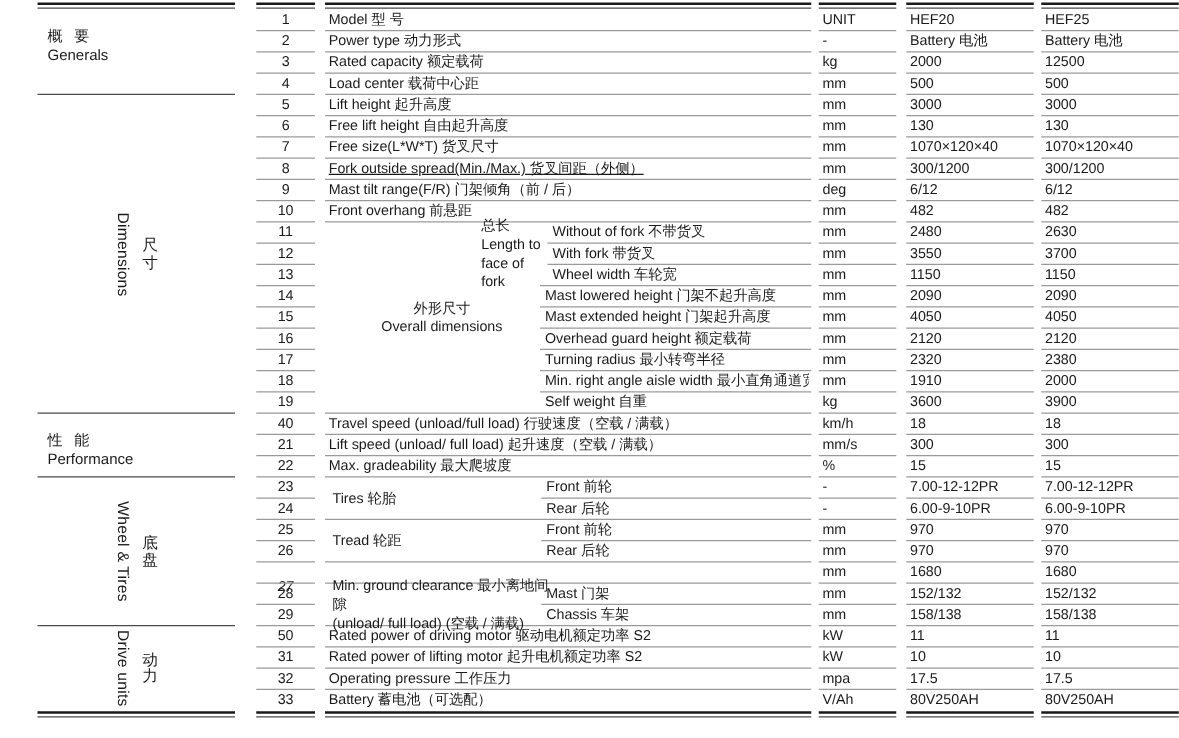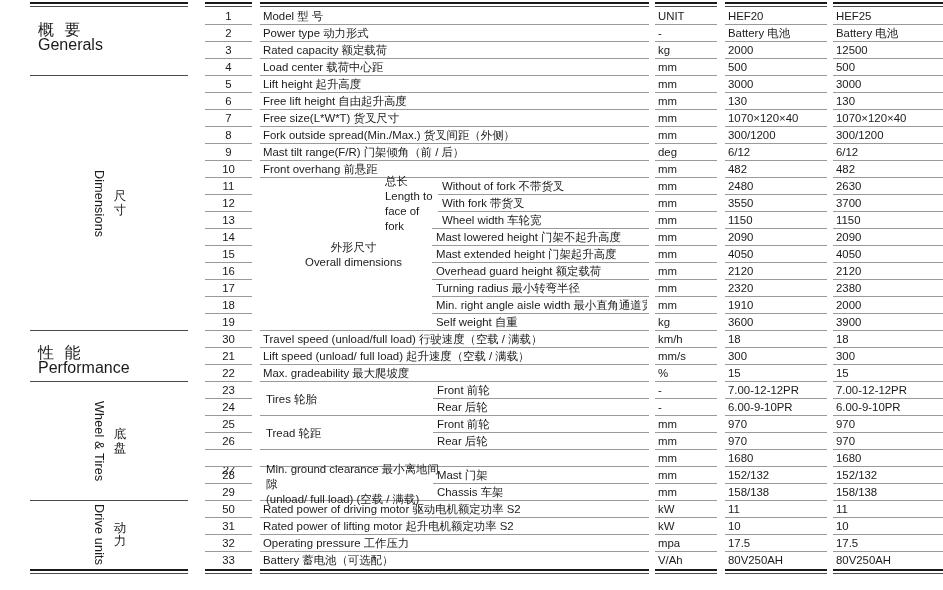--- a/index.html
+++ b/index.html
@@ -20,21 +20,21 @@
   .rule          { position: absolute; background: #9a9a9a; height: 1px; }
   .rule.thick    { background: #1a1a1a; height: 2px; }
   .rule.mid      { background: #4a4a4a; height: 1px; }
 
   
   #sidebar { position: absolute; left: 0; top: 0; width: 190px; height: 590px; }
 
   .side-group { position: absolute; left: 30px; width: 158px; }
 
   .side-flat {
-    font-size: 16px; line-height: 15px;
+    font-size: 12px; line-height: 15px;
     color: #1a1a1a; padding-left: 8px; padding-top: 14px;
   }
   .side-flat .cn { letter-spacing: 3px; }
 
   .side-rot {
     position: absolute; left: 0; top: 0;
     width: 158px; height: 100%;
     display: flex; align-items: center; justify-content: center;
   }
   .side-rot .en {
@@ -295,21 +295,21 @@
       </div>
       <div class="rule" style="left: 0px; top: 126px; width: 47px;"></div>
       <div class="rule" style="left: 450px; top: 126px; width: 62px;"></div>
       <div class="rule" style="left: 520px; top: 126px; width: 102px;"></div>
       <div class="rule" style="left: 628px; top: 126px; width: 110px;"></div>
       <div class="rule" style="left: 55px; top: 126px; width: 389px;"></div>
       <div class="row" style="top: 127px; height: 17px;">
         <div class="c-no" style="left: 0px; top: 0px; width: 47px;">
           <div class="cell">8</div>
         </div>
-        <div class="c-desc" style="left: 55px; top: 0px; width: 387px;">
+        <div class="c-desc" style="left: 55px; top: 0px; width: 387px; text-decoration: underline;">
           <div class="cell">Fork outside spread(Min./Max.) 货叉间距（外侧）</div>
         </div>
         <div class="c-unit" style="left: 450px; top: 0px; width: 66px;">
           <div class="cell">mm</div>
         </div>
         <div class="c-v1" style="left: 520px; top: 0px; width: 104px;">
           <div class="cell">300/1200</div>
         </div>
         <div class="c-v2" style="left: 628px; top: 0px; width: 108px;">
           <div class="cell">300/1200</div>
@@ -557,21 +557,21 @@
           <div class="cell">3900</div>
         </div>
       </div>
       <div class="rule" style="left: 0px; top: 330px; width: 47px;"></div>
       <div class="rule" style="left: 450px; top: 330px; width: 62px;"></div>
       <div class="rule" style="left: 520px; top: 330px; width: 102px;"></div>
       <div class="rule" style="left: 628px; top: 330px; width: 110px;"></div>
       <div class="rule" style="left: 55px; top: 330px; width: 389px;"></div>
       <div class="row" style="top: 331px; height: 17px;">
         <div class="c-no" style="left: 0px; top: 0px; width: 47px;">
-          <div class="cell">30</div>
+          <div class="cell">40</div>
         </div>
         <div class="c-desc" style="left: 55px; top: 0px; width: 387px;">
           <div class="cell">Travel speed (unload/full load) 行驶速度（空载 / 满载）</div>
         </div>
         <div class="c-unit" style="left: 450px; top: 0px; width: 66px;">
           <div class="cell">km/h</div>
         </div>
         <div class="c-v1" style="left: 520px; top: 0px; width: 104px;">
           <div class="cell">18</div>
         </div>

